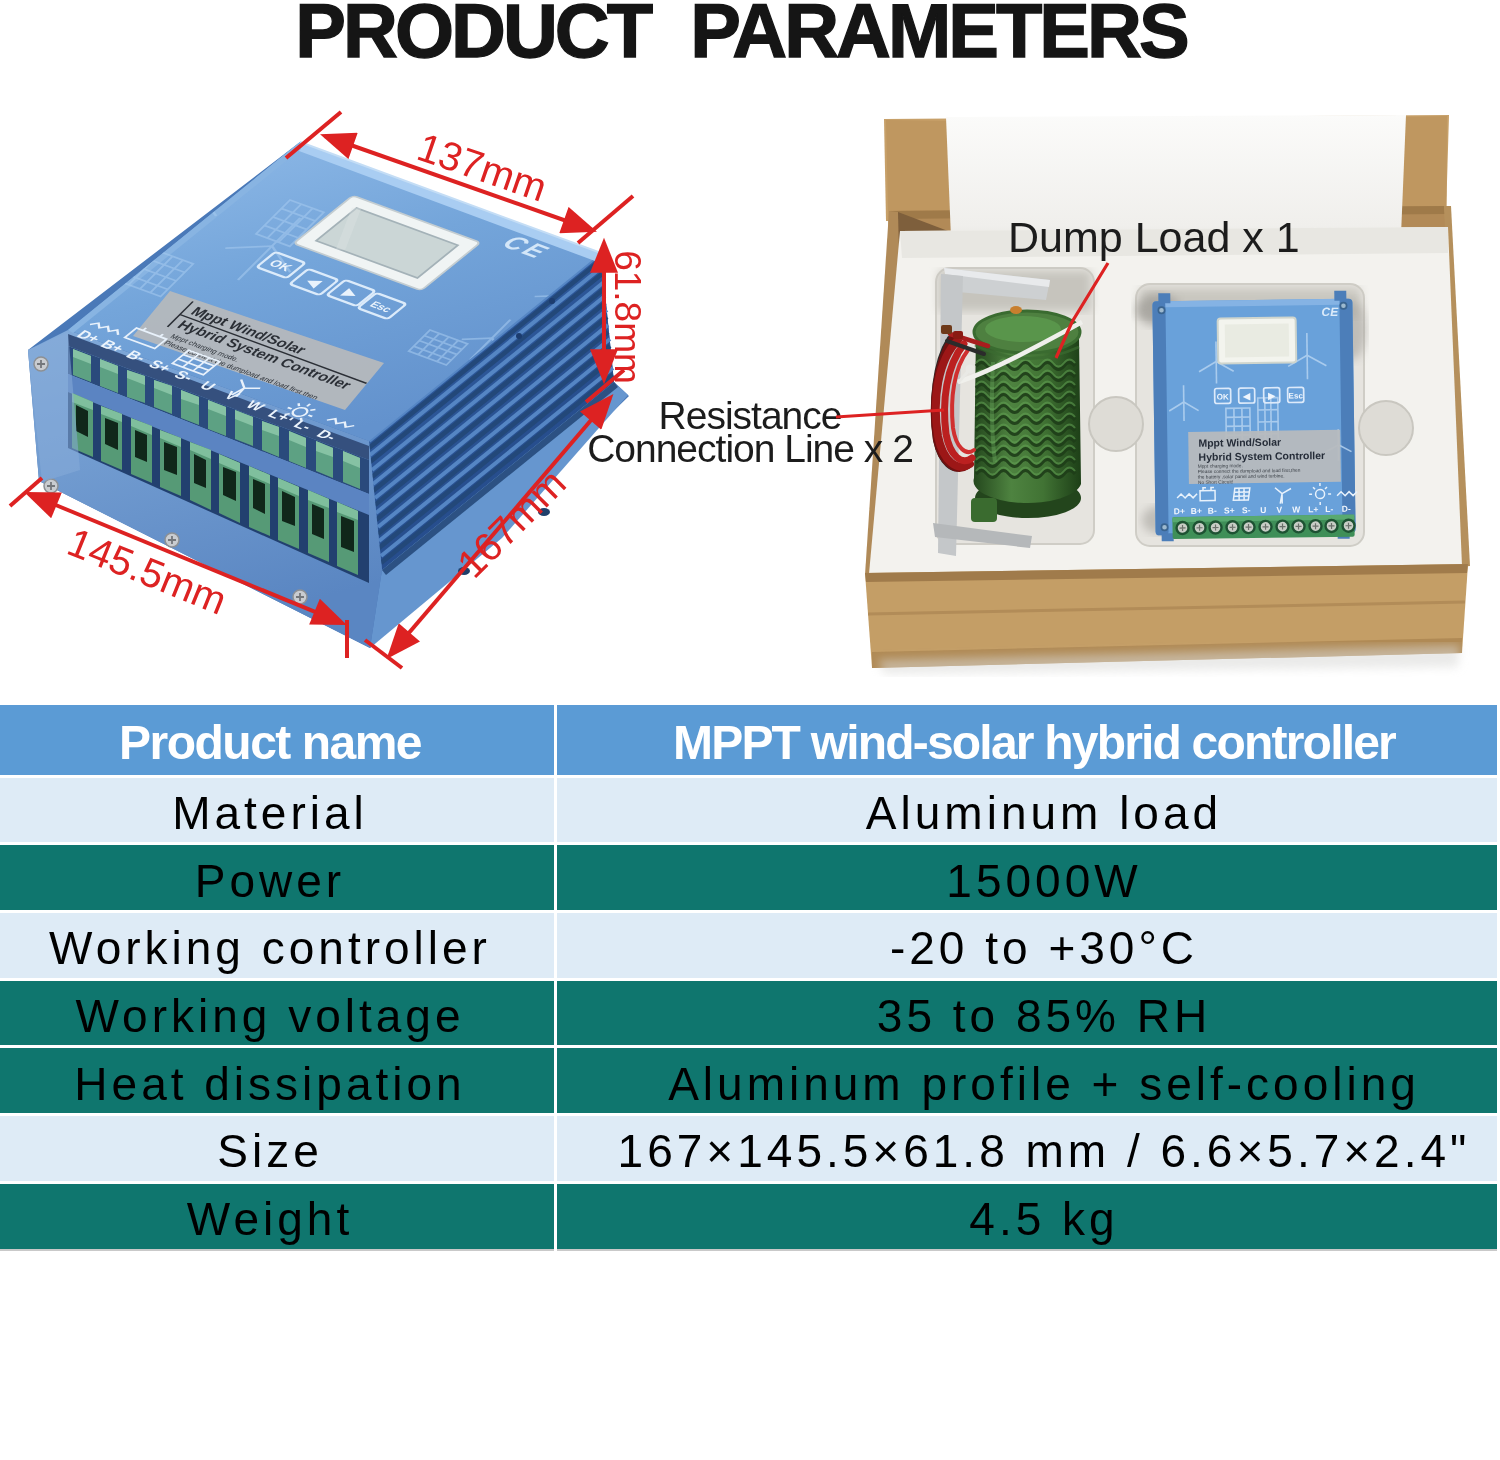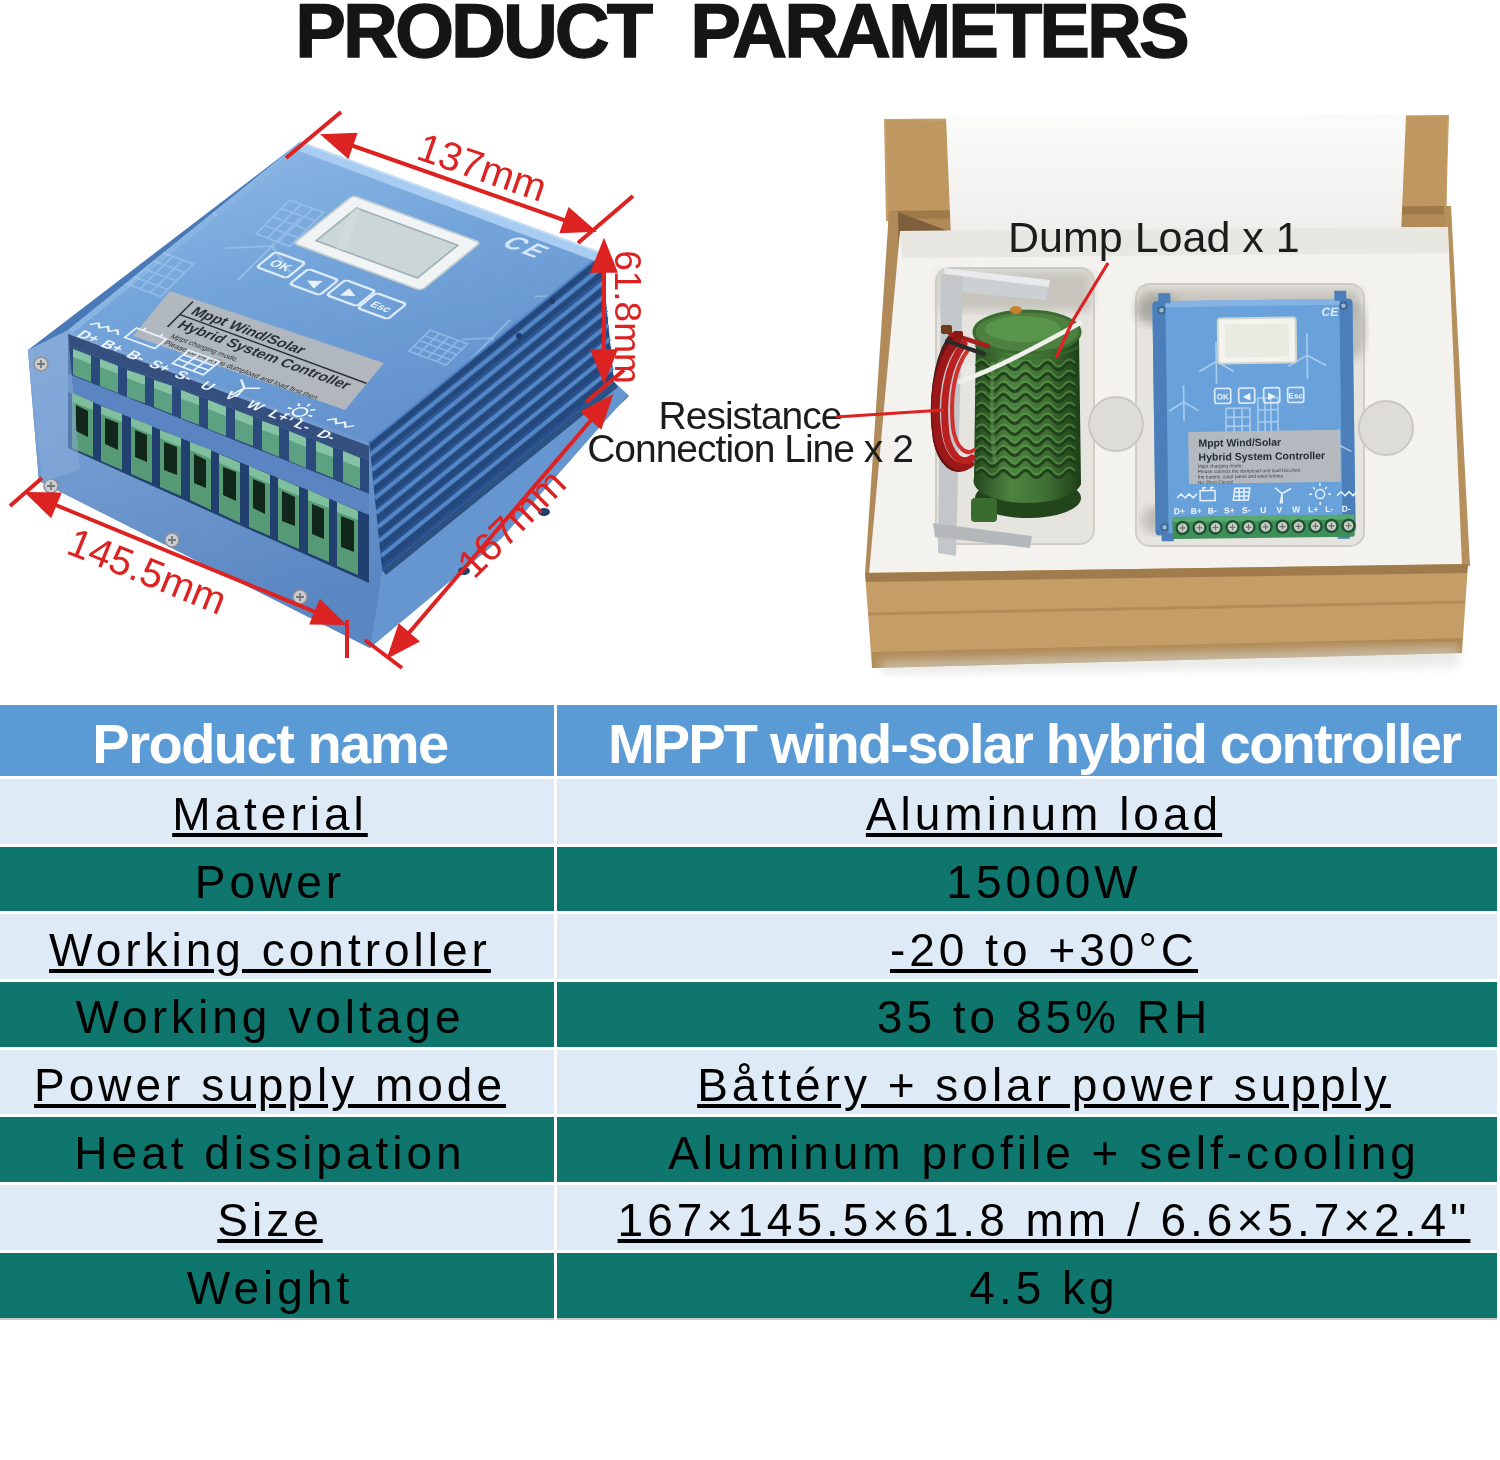--- a/index.html
+++ b/index.html
@@ -3,32 +3,32 @@
 <meta charset="utf-8">
 <style>
   html,body{margin:0;padding:0;background:#fff;}
   body{width:1500px;height:1460px;position:relative;font-family:"Liberation Sans",sans-serif;overflow:hidden;}
   #title{position:absolute;left:-9px;top:-13px;width:100%;text-align:center;font-size:76px;font-weight:bold;color:#151515;letter-spacing:-3px;word-spacing:22px;-webkit-text-stroke:1.3px #151515;white-space:nowrap;}
   #art{position:absolute;left:0;top:80px;}
   #tbl{position:absolute;left:0;top:705px;width:1497px;border-collapse:collapse;table-layout:fixed;}
   #tbl td{text-align:center;vertical-align:middle;padding:6px 0 0 0;overflow:hidden;white-space:nowrap;}
   #tbl td.c1{width:540px;}
   #tbl tr.hd{height:71px;background:#5b9bd5;}
-  #tbl tr.hd td{color:#fff;font-weight:bold;font-size:56px;letter-spacing:-0.5px;}
+  #tbl tr.hd td{color:#fff;font-weight:bold;font-size:48px;letter-spacing:-0.5px;}
   #tbl tr.hd td.c2{letter-spacing:-1.8px;}
   #tbl tr.hd td{border-bottom:2px solid #5f7e9c;}
   #tbl tr{height:67.7px;font-size:46px;color:#000;letter-spacing:4px;}
   #tbl td.c1{padding-right:14px;}
   #tbl td.c2{padding-left:34px;}
   #tbl tr.hd td.c2{padding-left:14px;}
   #tbl tr.hd td.c1{letter-spacing:-1.5px;}
   #tbl tr+tr td{border-top:3px solid #fff;}
   #tbl td.c1{border-right:3px solid #fff;}
   #tbl{border-bottom:2px solid #c9c9c9;}
-  #tbl tr.b{background:#deebf6;text-decoration:underline;}
+  #tbl tr.b{background:#deebf6;}
   #tbl tr.w{background:#0f766e;}
 </style>
 </head>
 <body>
 <div id="title">PRODUCT PARAMETERS</div>
 <svg id="art" width="1500" height="625" viewBox="0 80 1500 625" fill="none">
     <defs>
 <marker id="ah" viewBox="0 0 10 8" refX="8.5" refY="4" markerWidth="9" markerHeight="7" orient="auto-start-reverse">
         <path d="M0,0 L10,4 L0,8 z" fill="#dd2222"></path>
       </marker>
@@ -521,24 +521,20 @@
         <td class="c2">15000W</td>
       </tr>
   <tr class="b">
         <td class="c1">Working controller</td>
         <td class="c2">-20 to +30°C</td>
       </tr>
   <tr class="w">
         <td class="c1">Working voltage</td>
         <td class="c2">35 to 85% RH</td>
       </tr>
-  <tr class="b">
-        <td class="c1">Power supply mode</td>
-        <td class="c2">Båttéry + solar power supply</td>
-      </tr>
   <tr class="w">
         <td class="c1">Heat dissipation</td>
         <td class="c2">Aluminum profile + self-cooling</td>
       </tr>
   <tr class="b">
         <td class="c1">Size</td>
         <td class="c2">167×145.5×61.8 mm / 6.6×5.7×2.4"</td>
       </tr>
   <tr class="w">
         <td class="c1">Weight</td>

